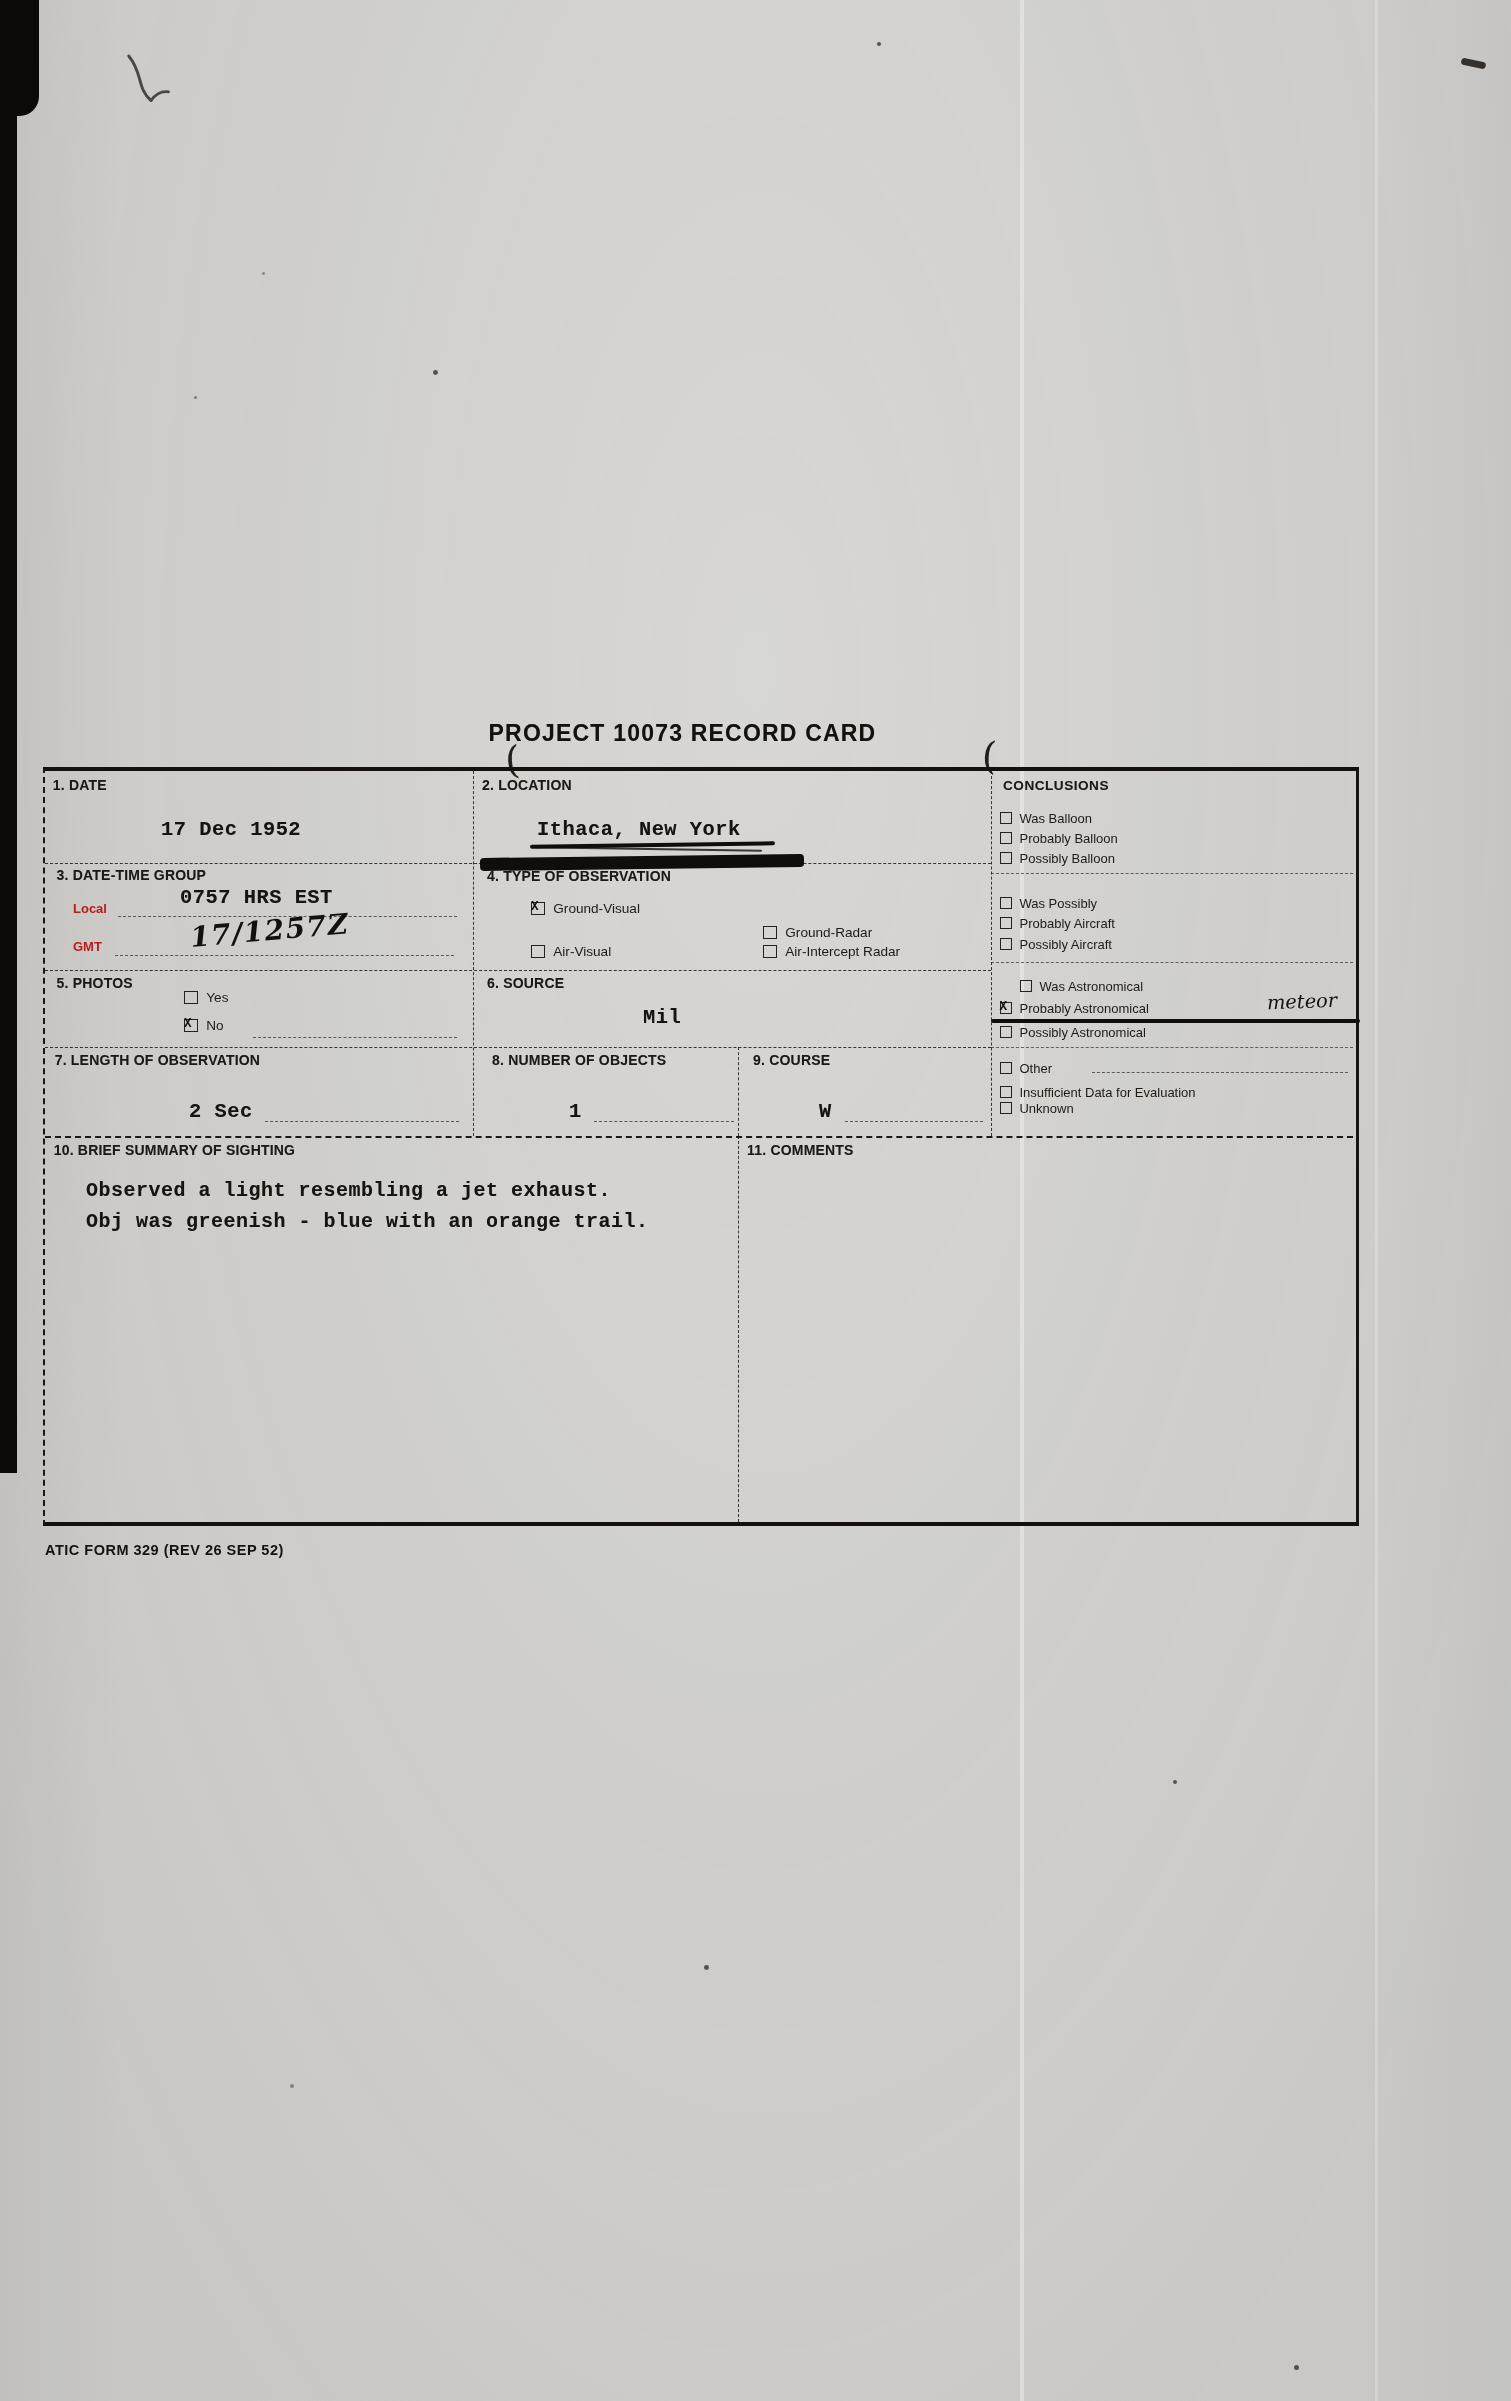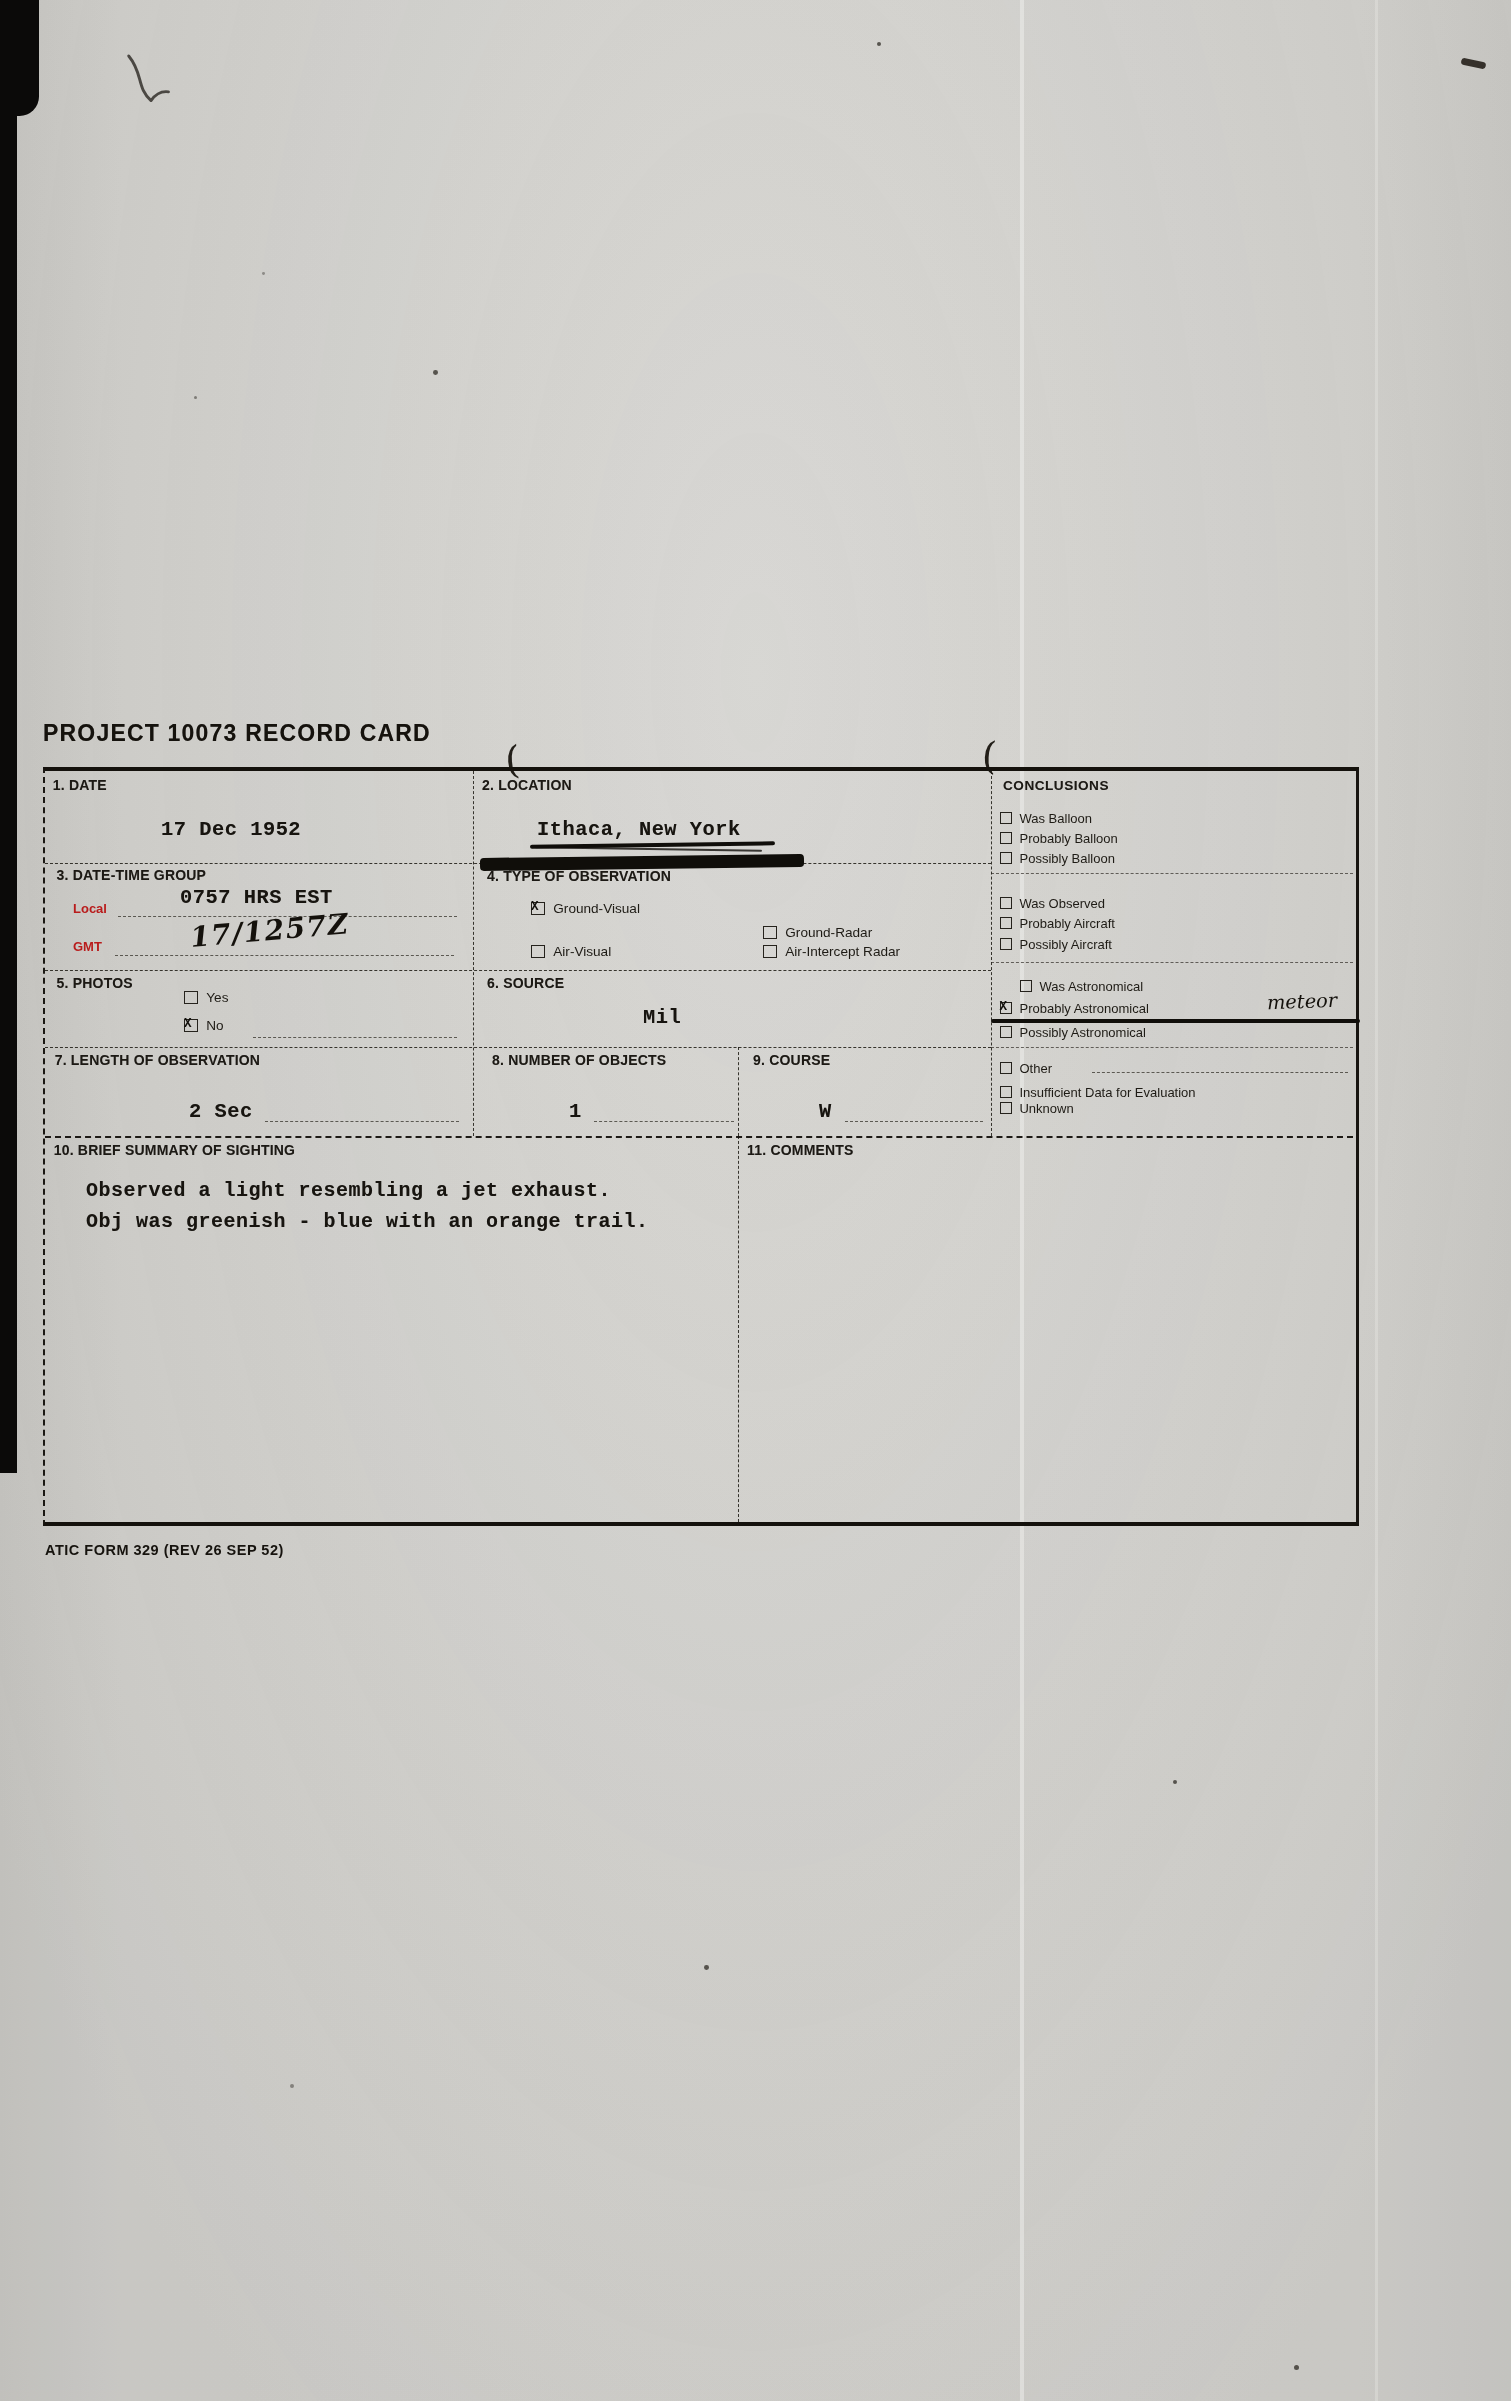--- a/index.html
+++ b/index.html
@@ -6,21 +6,21 @@
   body {
     width:1512px; height:2401px; position:relative; overflow:hidden;
     background:
       radial-gradient(ellipse at 50% 28%, rgba(255,255,255,.10), rgba(0,0,0,.05) 85%),
       linear-gradient(90deg,#cbcac6 0%, #d3d2ce 8%, #d4d3cf 90%, #cecdc9 100%);
     background-color:#d2d1cd;
     font-family:"Liberation Sans", sans-serif;
   }
   .abs { position:absolute; }
   .title {
-    position:absolute; left:43px; top:720px; width:1279px; text-align:left;
+    position:absolute; left:43px; top:720px; width:1279px; text-align:center;
     font:700 23px "Liberation Sans",sans-serif; letter-spacing:1.2px; color:#15120d;
     text-shadow:0 0 0.5px rgba(0,0,0,.35);
   }
   .footer {
     position:absolute; left:45px; top:1542px;
     font:700 14.5px "Liberation Sans",sans-serif; letter-spacing:0.5px; color:#16130e;
   }
   .card {
     position:absolute; left:43px; top:767px; width:1316px; height:759px;
     box-sizing:border-box;
@@ -189,21 +189,21 @@
     <span class="cb">
         <i></i>
       </span>
     <span>Possibly Balloon</span>
   </div>
 
   <div class="c-item" style="top:125px;">
     <span class="cb">
         <i></i>
       </span>
-    <span>Was Observed</span>
+    <span>Was Possibly</span>
   </div>
   <div class="c-item" style="top:145px;">
     <span class="cb">
         <i></i>
       </span>
     <span>Probably Aircraft</span>
   </div>
   <div class="c-item" style="top:166px;">
     <span class="cb">
         <i></i>

